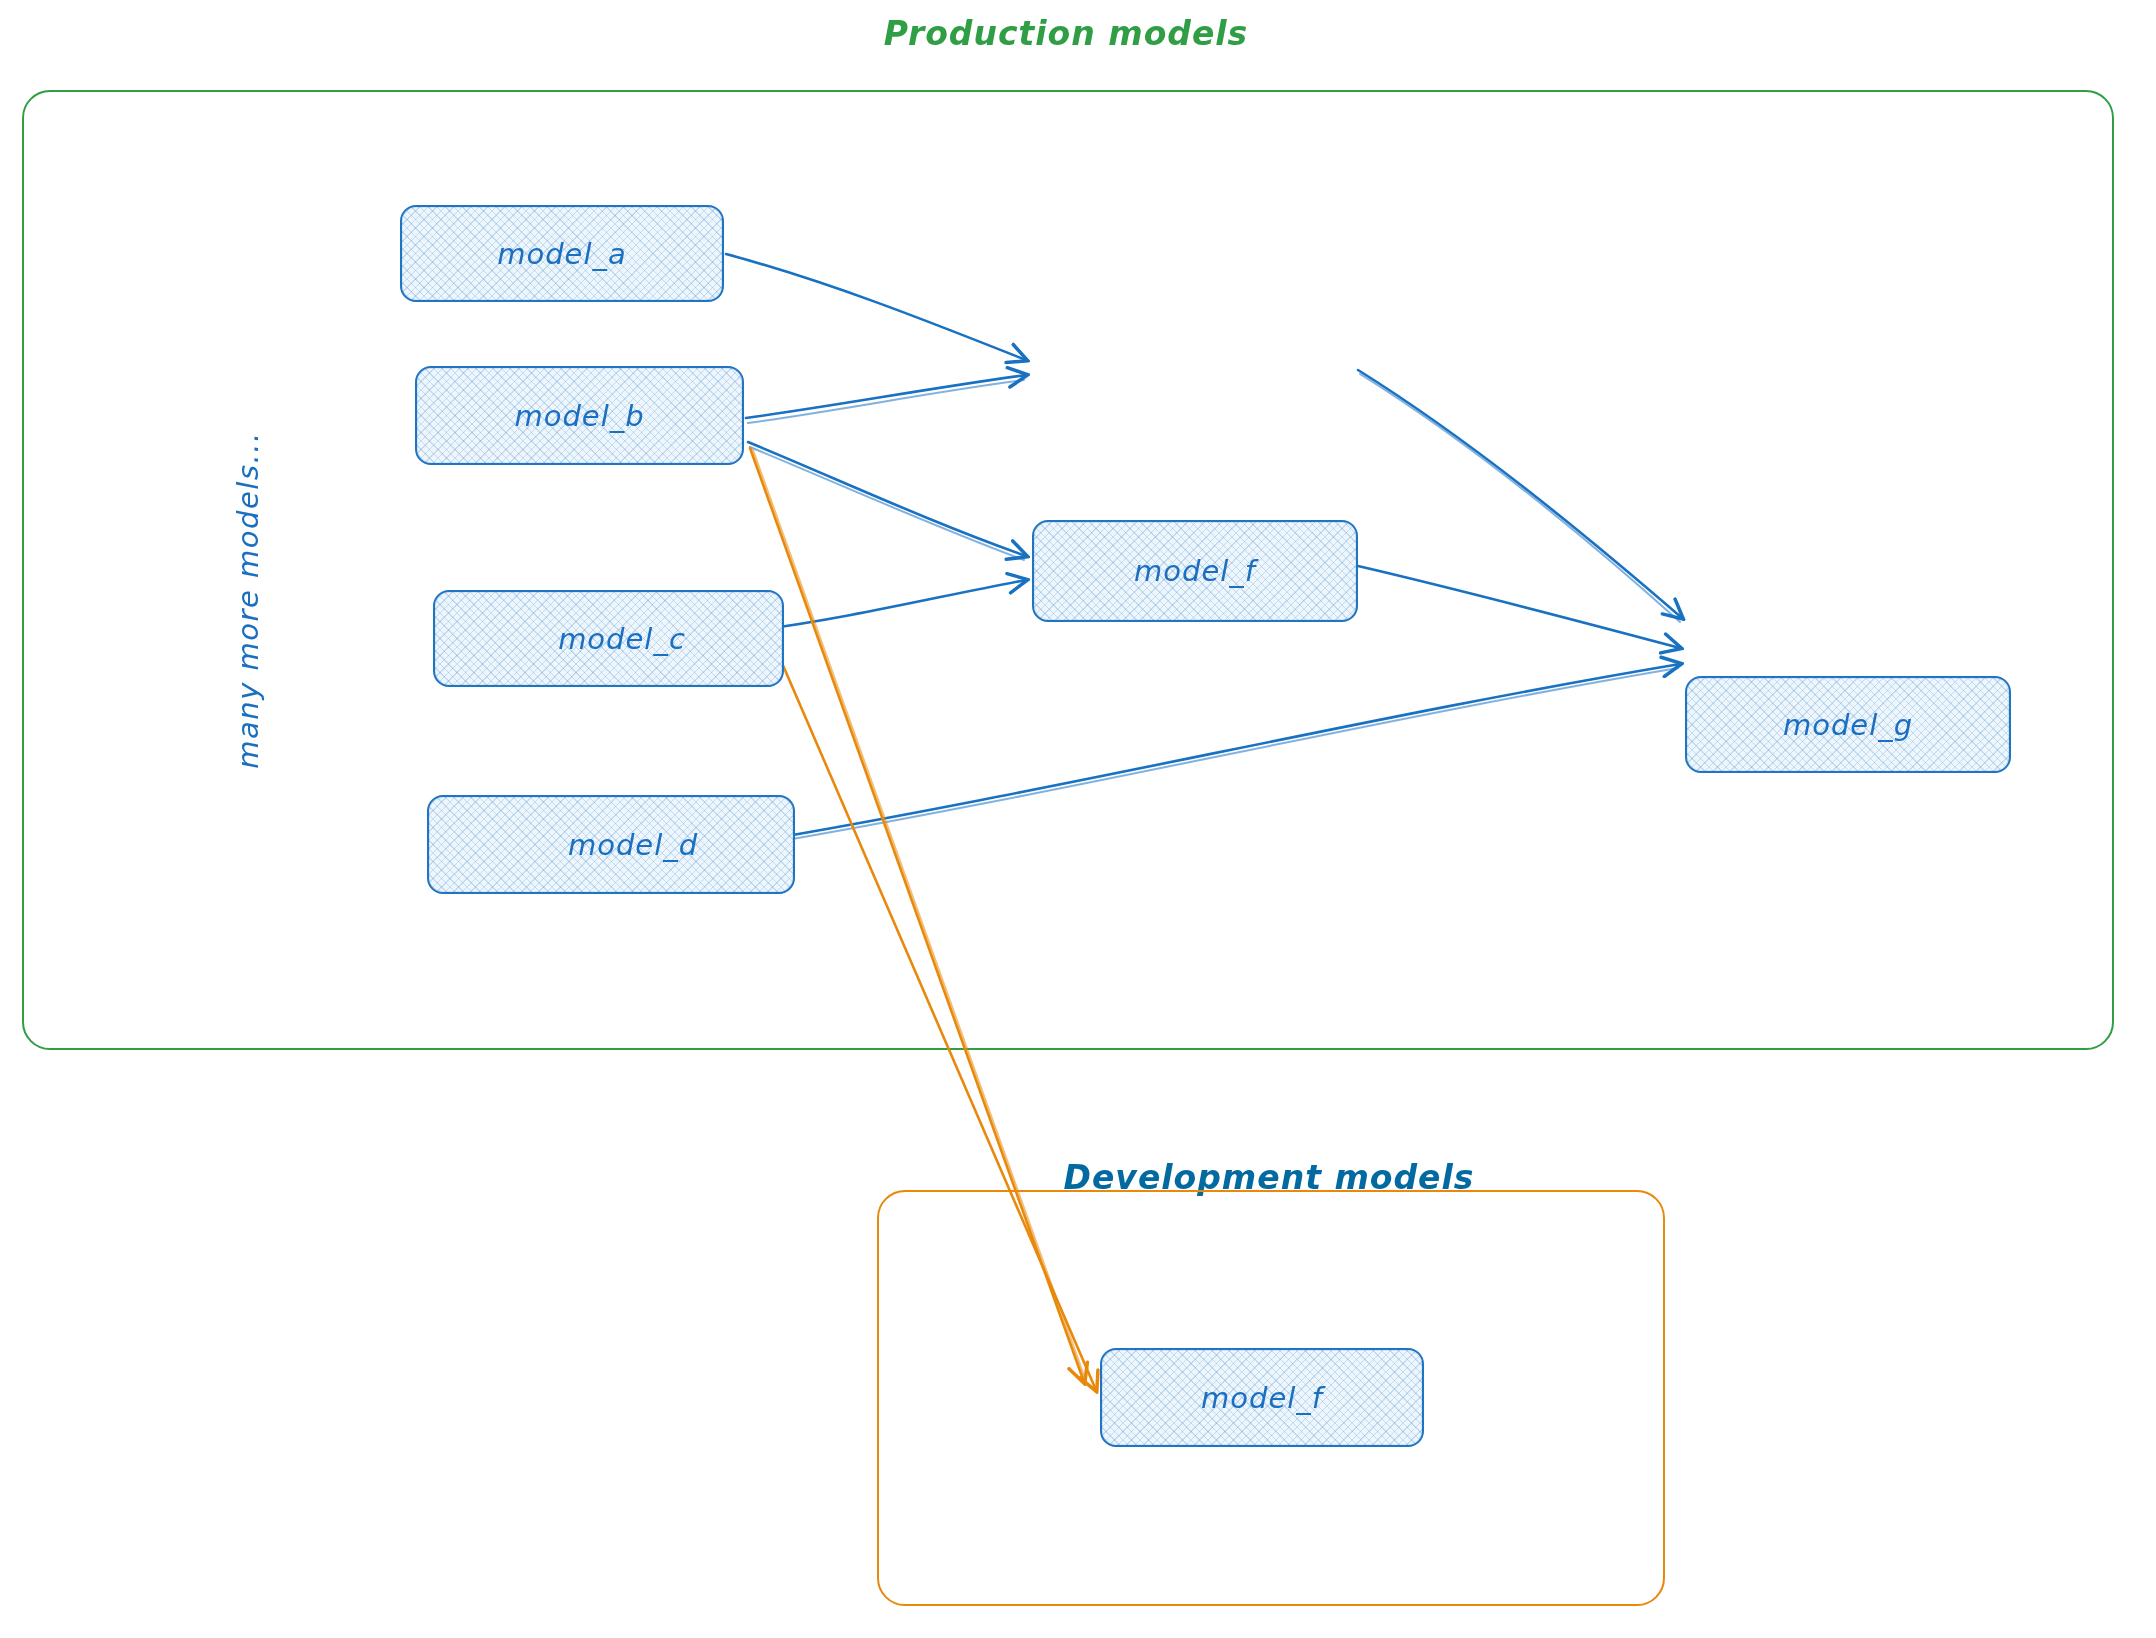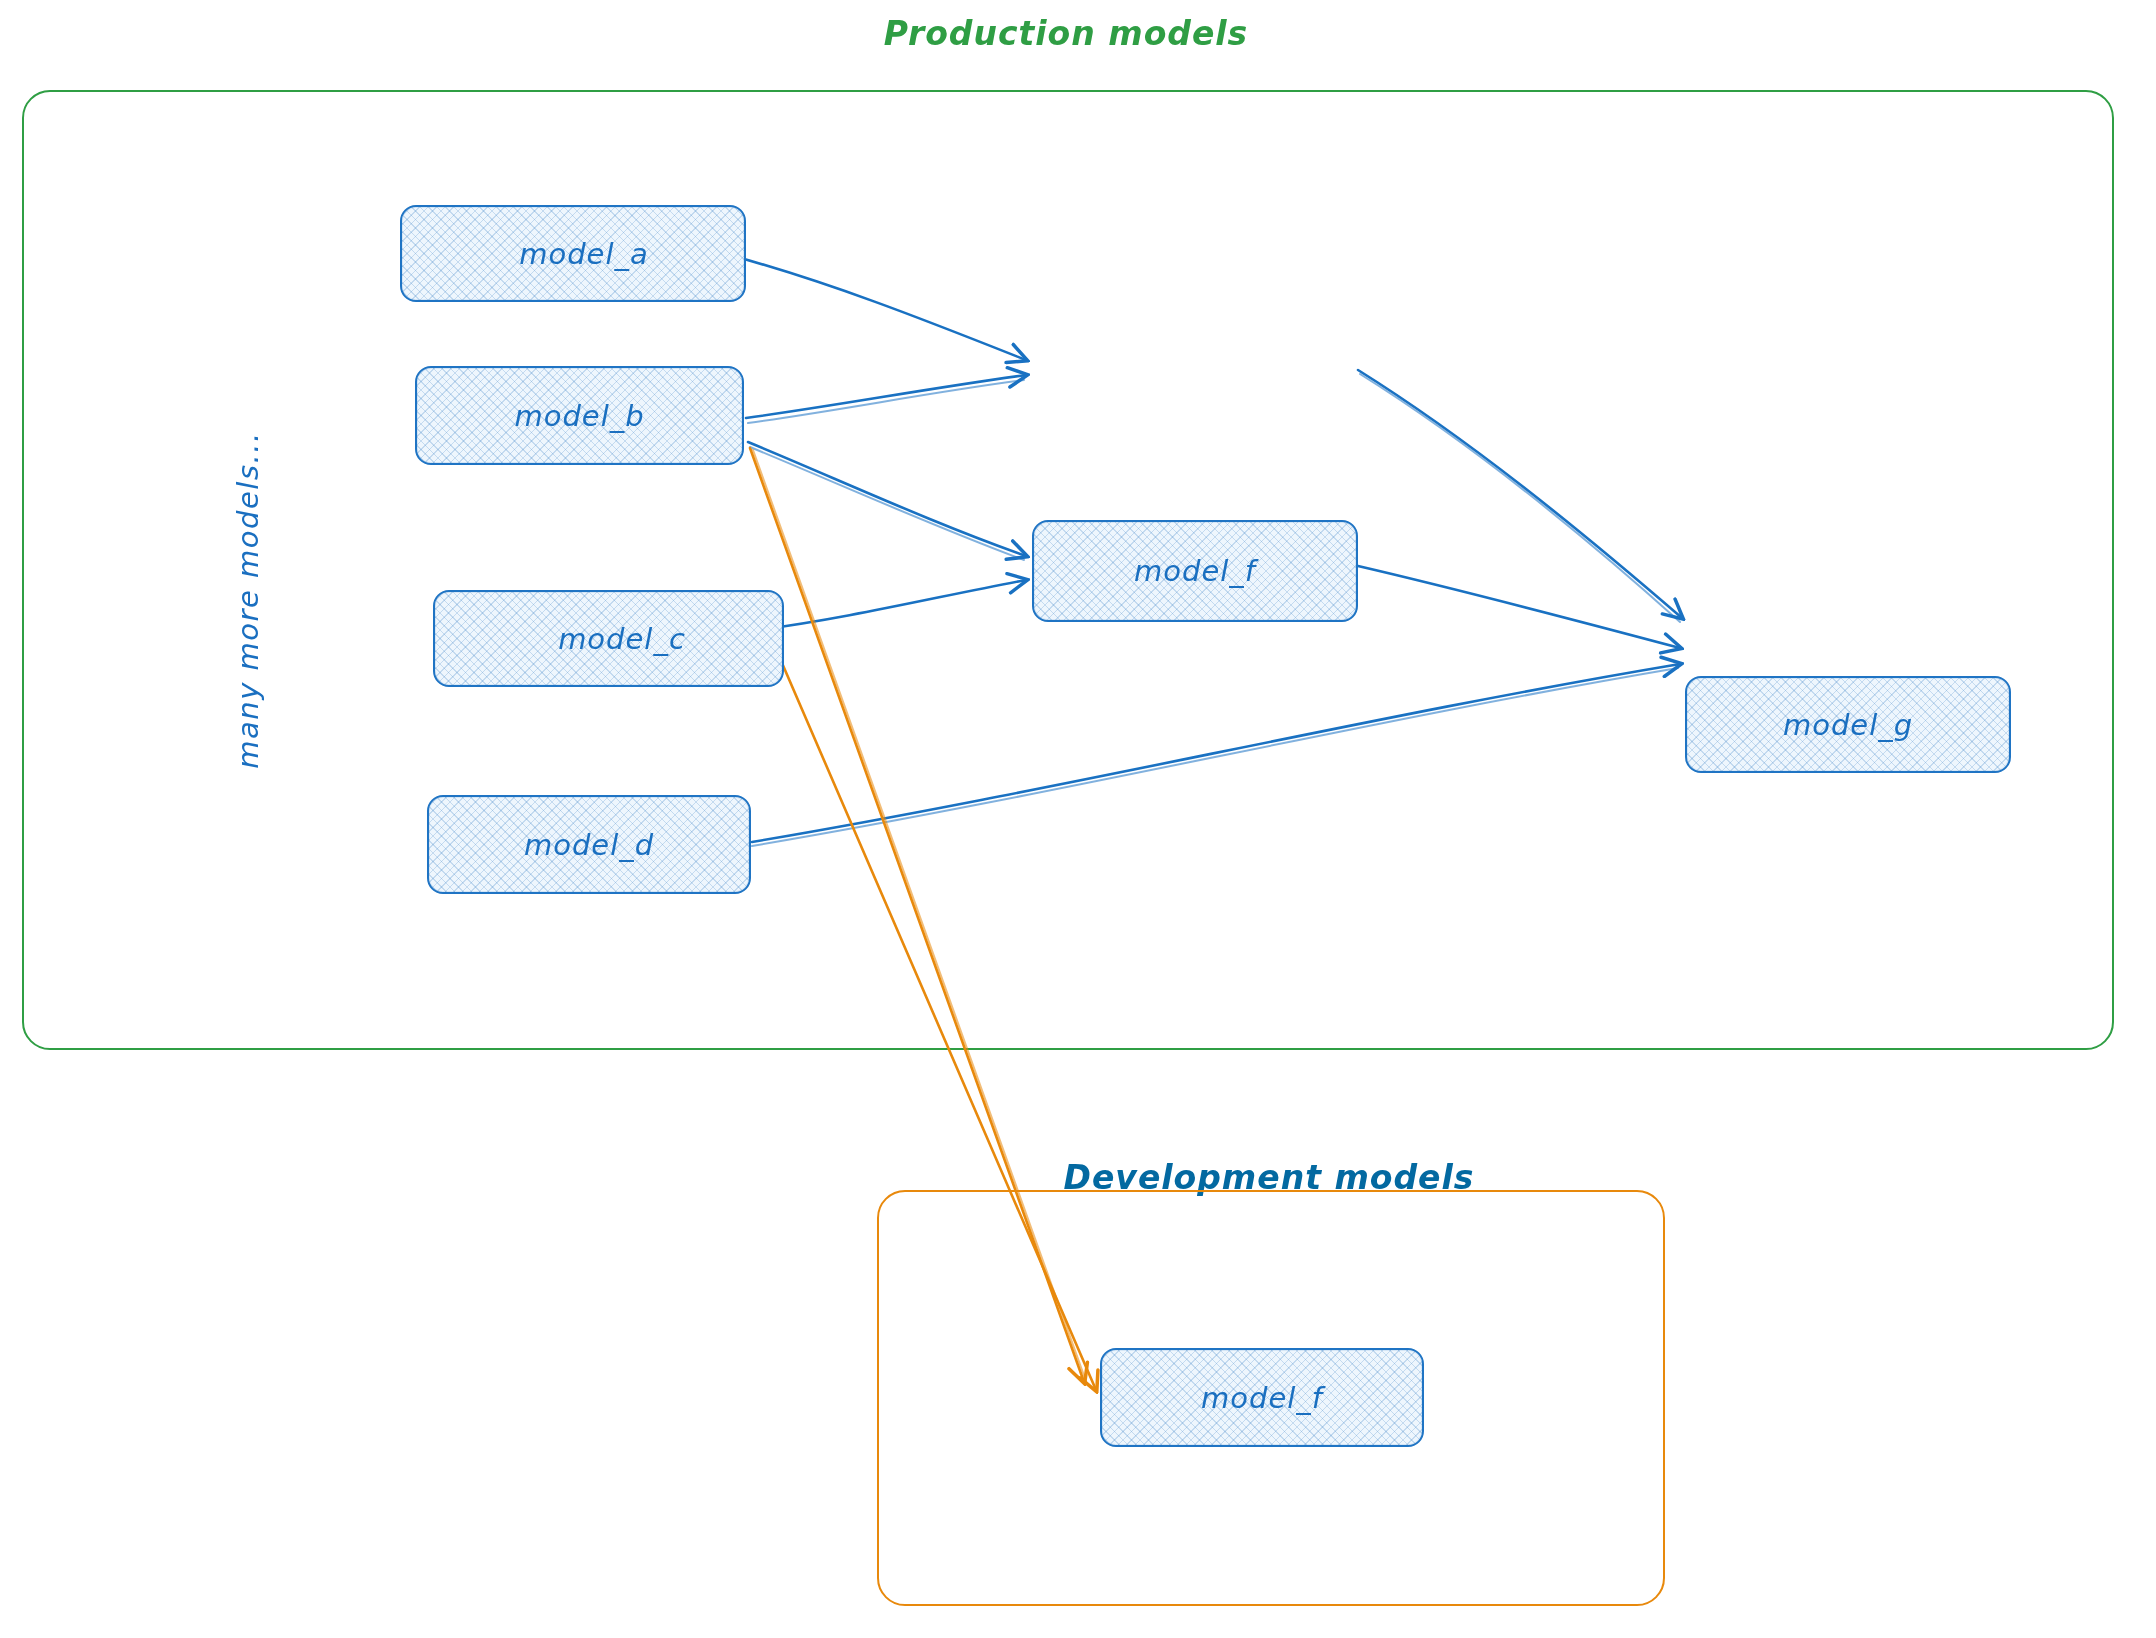--- a/index.html
+++ b/index.html
@@ -59,24 +59,24 @@
     color:#1a6fc0;
     font-size:29px;
     font-style:italic;
     letter-spacing:1px;
     background-color:#eef6fd;
     background-image:
       repeating-linear-gradient(45deg, rgba(73,138,201,0.26) 0px, rgba(73,138,201,0.26) 1px, transparent 1px, transparent 6px),
       repeating-linear-gradient(135deg, rgba(73,138,201,0.26) 0px, rgba(73,138,201,0.26) 1px, transparent 1px, transparent 6px);
     box-shadow:0 0 0 1px rgba(31,116,196,0.12) inset;
   }
-  .node-a{left:400px;top:205px;width:320px;height:93px;padding-left:22px;}
+  .node-a{left:400px;top:205px;width:320px;height:93px;}
   .node-b{left:415px;top:366px;width:325px;height:95px;}
   .node-c{left:433px;top:590px;width:320px;height:93px;padding-left:27px;}
-  .node-d{left:427px;top:795px;width:320px;height:95px;}
+  .node-d{left:427px;top:795px;width:320px;height:95px;padding-left:44px;}
   .node-e{left:1032px;top:320px;width:322px;height:95px;}
   .node-f{left:1032px;top:520px;width:322px;height:98px;}
   .node-g{left:1685px;top:636px;width:322px;height:93px;margin-top:40px;}
   .node-dev-f{left:1100px;top:1348px;width:320px;height:95px;}
   .arrows{
     position:absolute;left:0;top:0;width:2156px;height:1638px;
     pointer-events:none;
   }
   .arrows path{fill:none;stroke-linecap:round;}
   .edge-blue{stroke:#1971c2;stroke-width:2.6px;}

